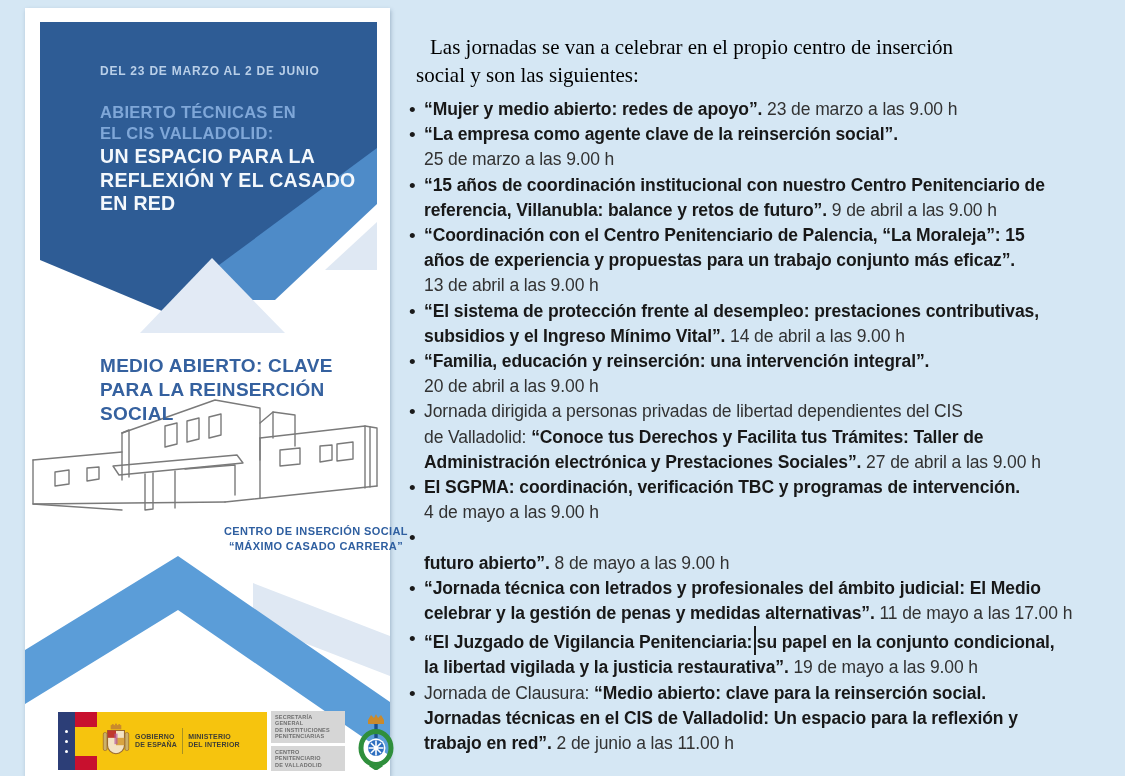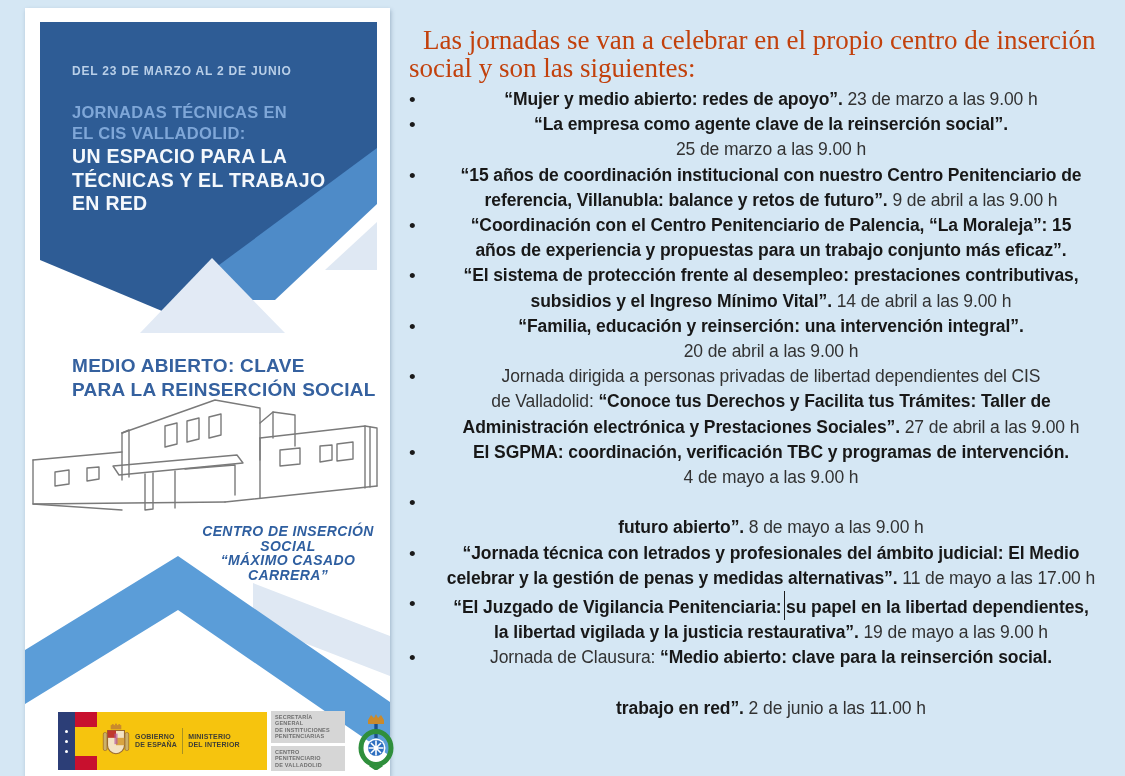--- a/index.html
+++ b/index.html
@@ -3,49 +3,49 @@
 <meta charset="utf-8">
 <style>
   html,body{margin:0;padding:0;}
   .stage{position:relative;width:1125px;height:776px;background:#d5e7f4;overflow:hidden;
          font-family:"Liberation Sans",sans-serif;}
 
   
   .poster{position:absolute;left:25px;top:8px;width:365px;height:768px;background:#ffffff;
           box-shadow:1px 2px 4px rgba(60,90,120,.35);}
   .poster svg.deco{position:absolute;left:0;top:0;}
-  .poster .txt{position:absolute;white-space:pre-line;}
+  .poster .txt{position:absolute;white-space:pre-line;margin-left:28px;}
   .p-banner{left:47px;top:56px;font-size:12px;font-weight:700;letter-spacing:.8px;color:#b9cfe8;}
   .p-jornadas{left:47px;top:94px;font-size:16.5px;line-height:21px;font-weight:600;color:#7fa7d8;letter-spacing:.3px;}
   .p-espacio{left:47px;top:137px;font-size:19.5px;line-height:23.5px;font-weight:700;color:#f4f8fc;letter-spacing:.3px;}
   .p-subtitle{left:47px;top:346px;font-size:19px;line-height:24px;font-weight:700;color:#35619f;letter-spacing:.3px;}
-  .p-venue{left:170px;top:516px;width:186px;text-align:center;font-size:14px;line-height:14.5px;
-           font-weight:700;color:#2f5fa0;letter-spacing:.4px;font-style:italic;}
+  .p-venue{left:170px;top:516px;width:186px;text-align:center;font-size:11px;line-height:14.5px;
+           font-weight:700;color:#2f5fa0;letter-spacing:.4px;}
 
   
   .logos{position:absolute;left:33px;top:704px;height:58px;display:flex;align-items:stretch;}
   .eu-bar{width:17px;background:#2c3e77;display:flex;flex-direction:column;justify-content:center;align-items:center;gap:7px;}
   .eu-bar i{width:3px;height:3px;border-radius:50%;background:#fff;}
   .flag-col{width:22px;display:flex;flex-direction:column;}
   .flag-col .r{flex:1;background:#c8102e;}
   .flag-col .y{flex:2;background:#f6c40e;}
   .yellow-panel{width:160px;background:#f6c40e;display:flex;align-items:center;gap:5px;padding:0 5px;}
   .gov-label{font-size:7px;line-height:8px;font-weight:700;color:#3f3e34;white-space:pre-line;letter-spacing:.2px;}
   .gov-div{width:1px;height:26px;background:#a89122;}
   .gray-stack{width:74px;margin-left:4px;display:flex;flex-direction:column;justify-content:center;gap:3px;}
   .gray-box{background:#d6d6d6;color:#6e6e6e;font-size:5.5px;line-height:6.5px;font-weight:700;
             padding:3px 4px;white-space:pre-line;letter-spacing:.2px;}
   .emblem-wrap{width:52px;margin-left:5px;display:flex;align-items:center;justify-content:center;}
 
   
   .content{position:absolute;left:408px;top:26px;width:710px;color:#1a1a1a;}
-  .intro{margin:1px;font-family:"Liberation Serif",serif;font-size:27px;line-height:27.5px;
-         color:#c2410c;white-space:pre-line;text-indent:14px;}
+  .intro{margin:8px;font-family:"Liberation Serif",serif;font-size:21px;line-height:27.5px;
+         color:#000000;white-space:pre-line;text-indent:14px;}
   ul.events{margin:5px 0 0 0;padding:0;list-style:none;font-size:17.5px;line-height:25.2px;letter-spacing:-.1px;}
-  ul.events li{position:relative;padding-left:16px;white-space:nowrap;text-align:center;}
+  ul.events li{position:relative;padding-left:16px;white-space:nowrap;}
   ul.events li::before{content:"\2022";position:absolute;left:1px;top:0;font-size:19px;color:#1a1a1a;}
   ul.events .bold{font-weight:700;color:#181818;}
   ul.events .reg{font-weight:400;color:#323232;}
   .caret{display:inline-block;width:1.5px;height:29px;background:#1c1c1c;vertical-align:-7px;margin:0 1px 0 2px;}
 </style>
 </head>
 <body>
 
 <div class="stage">
 
@@ -87,24 +87,24 @@
         <path d="M200,494 L352,478"></path>
         <path d="M8,496 L200,494"></path>
       </g>
 
       <polygon points="228,575 365,628 365,668 228,615" fill="#dfe8f3"></polygon>
 
       <polygon points="0,642 153,548 365,694 365,748 153,602 0,696" fill="#5b9dd8"></polygon>
     </svg>
 
     <div class="txt p-banner">DEL 23 DE MARZO AL 2 DE JUNIO</div>
-    <div class="txt p-jornadas">JORNADAS TÉCNICAS EN
+    <div class="txt p-jornadas">ABIERTO TÉCNICAS EN
 EL CIS VALLADOLID:</div>
     <div class="txt p-espacio">UN ESPACIO PARA LA
-TÉCNICAS Y EL TRABAJO
+REFLEXIÓN Y EL CASADO
 EN RED</div>
     <div class="txt p-subtitle">MEDIO ABIERTO: CLAVE
 PARA LA REINSERCIÓN SOCIAL</div>
     <div class="txt p-venue">CENTRO DE INSERCIÓN SOCIAL
 “MÁXIMO CASADO CARRERA”</div>
 
     <div class="logos">
       <div class="eu-bar">
           <i></i>
           <i></i>
@@ -155,25 +155,25 @@
     </div>
   </div>
 
   <div class="content">
     <p class="intro">Las jornadas se van a celebrar en el propio centro de inserción
 social y son las siguientes:</p>
     <ul class="events">
         <li><span class="bold">“Mujer y medio abierto: redes de apoyo”. </span><span class="reg">23 de marzo a las 9.00 h</span></li>
         <li><span class="bold">“La empresa como agente clave de la reinserción social”.</span><br><span class="reg">25 de marzo a las 9.00 h</span></li>
         <li><span class="bold">“15 años de coordinación institucional con nuestro Centro Penitenciario de</span><br><span class="bold">referencia, Villanubla: balance y retos de futuro”. </span><span class="reg">9 de abril a las 9.00 h</span></li>
-        <li><span class="bold">“Coordinación con el Centro Penitenciario de Palencia, “La Moraleja”: 15</span><br><span class="bold">años de experiencia y propuestas para un trabajo conjunto más eficaz”.</span><br></li>
+        <li><span class="bold">“Coordinación con el Centro Penitenciario de Palencia, “La Moraleja”: 15</span><br><span class="bold">años de experiencia y propuestas para un trabajo conjunto más eficaz”.</span><br><span class="reg">13 de abril a las 9.00 h</span></li>
         <li><span class="bold">“El sistema de protección frente al desempleo: prestaciones contributivas,</span><br><span class="bold">subsidios y el Ingreso Mínimo Vital”. </span><span class="reg">14 de abril a las 9.00 h</span></li>
         <li><span class="bold">“Familia, educación y reinserción: una intervención integral”.</span><br><span class="reg">20 de abril a las 9.00 h</span></li>
         <li><span class="reg">Jornada dirigida a personas privadas de libertad dependientes del CIS</span><br><span class="reg">de Valladolid: </span><span class="bold">“Conoce tus Derechos y Facilita tus Trámites: Taller de</span><br><span class="bold">Administración electrónica y Prestaciones Sociales”. </span><span class="reg">27 de abril a las 9.00 h</span></li>
         <li><span class="bold">El SGPMA: coordinación, verificación TBC y programas de intervención.</span><br><span class="reg">4 de mayo a las 9.00 h</span></li>
         <li><br><span class="bold">futuro abierto”. </span><span class="reg">8 de mayo a las 9.00 h</span></li>
         <li><span class="bold">“Jornada técnica con letrados y profesionales del ámbito judicial:  El Medio</span><br><span class="bold">celebrar y la gestión de penas y medidas alternativas”. </span><span class="reg">11 de mayo a las 17.00 h</span></li>
-        <li><span class="bold">“El Juzgado de Vigilancia Penitenciaria:</span><span class="caret"></span><span class="bold">su papel en la libertad dependientes,</span><br><span class="bold">la libertad vigilada y la justicia restaurativa”. </span><span class="reg">19 de mayo a las 9.00 h</span></li>
-        <li><span class="reg">Jornada de Clausura: </span><span class="bold">“Medio abierto: clave para la reinserción social.</span><br><br><span class="bold">trabajo en red”. </span><span class="reg">2 de junio a las 11.00 h</span></li>
+        <li><span class="bold">“El Juzgado de Vigilancia Penitenciaria:</span><span class="caret"></span><span class="bold">su papel en la conjunto condicional,</span><br><span class="bold">la libertad vigilada y la justicia restaurativa”. </span><span class="reg">19 de mayo a las 9.00 h</span></li>
+        <li><span class="reg">Jornada de Clausura: </span><span class="bold">“Medio abierto: clave para la reinserción social.</span><br><span class="bold">Jornadas técnicas en el CIS de Valladolid: Un espacio para la reflexión y</span><br><span class="bold">trabajo en red”. </span><span class="reg">2 de junio a las 11.00 h</span></li>
       </ul>
   </div>
 
 </div>
 
 </body></html>

